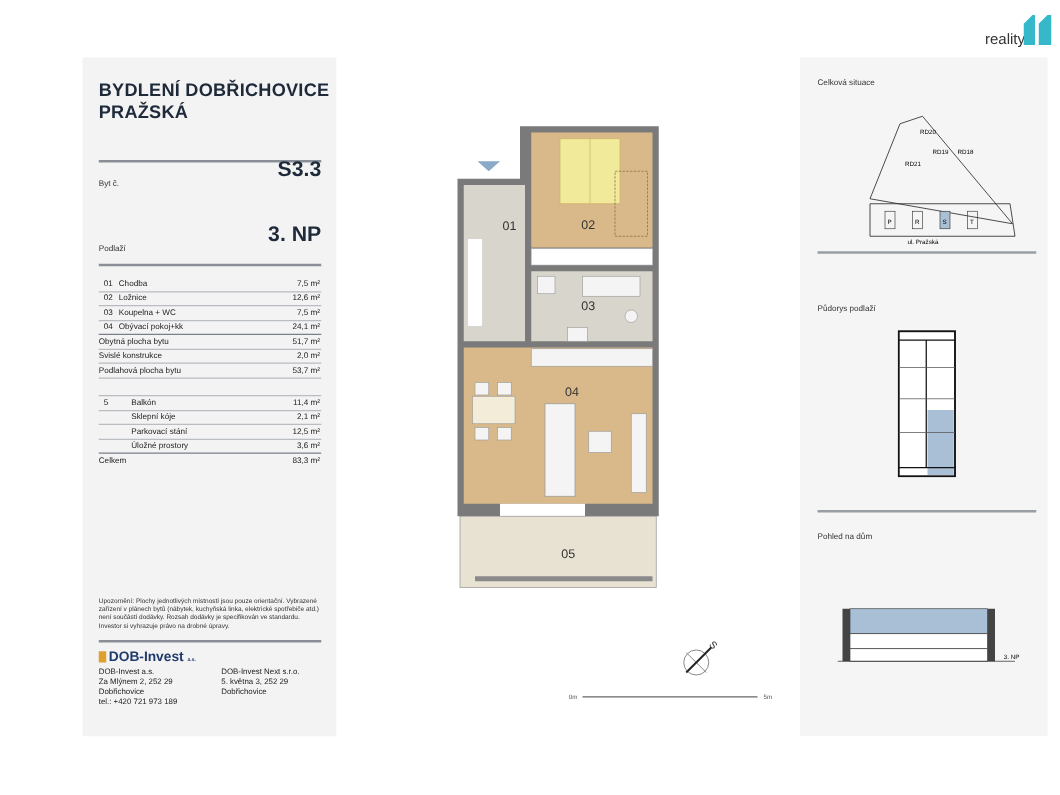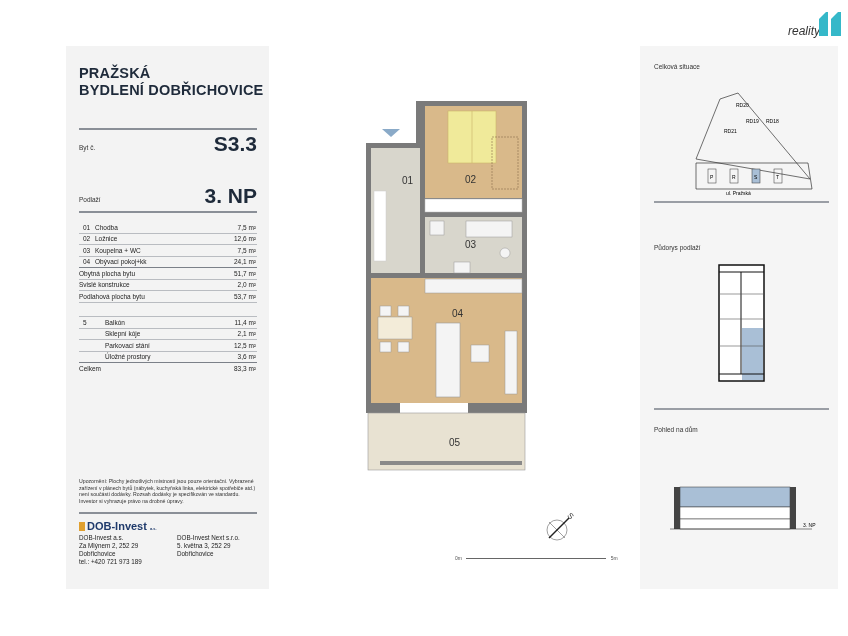--- a/index.html
+++ b/index.html
@@ -3,50 +3,50 @@
 <meta charset="utf-8">
 <style>
   html, body { margin:0; padding:0; }
   body { width:848px; height:636px; background:#ffffff; position:relative; overflow:hidden; font-family:"Liberation Sans", sans-serif; color:#1e2a3a; }
   .left-panel { position:absolute; left:66px; top:46px; width:203px; height:543px; background:#f3f3f3; }
   .right-panel { position:absolute; left:640px; top:46px; width:198px; height:543px; background:#f5f5f5; }
   .title { position:absolute; left:13px; top:19px; font-weight:bold; font-size:14.5px; line-height:17px; color:#1e2a3a; letter-spacing:0.2px; }
   .rule { position:absolute; left:13px; width:178px; height:2px; background:#8a8f97; }
   .spec-row { position:absolute; left:13px; width:178px; height:24px; }
   .spec-label { position:absolute; left:0; bottom:5px; font-size:6.5px; color:#333; }
-  .spec-value { position:absolute; right:0; bottom:0; font-weight:bold; font-size:21px; color:#1e2a3a;text-align:right; }
+  .spec-value { position:absolute; right:0; bottom:10px; font-weight:bold; font-size:17px; color:#1e2a3a;text-align:right; }
   .area-table { position:absolute; left:13px; width:178px; font-size:6.5px; color:#222; }
   .area-row { position:relative; height:10.5px; border-bottom:1px solid #b9bcc1; }
   .area-row.thick { border-bottom:1.5px solid #7b8088; }
   .area-row span { position:absolute; top:1.5px; white-space:nowrap; }
   .a-num { left:4px; }
   .a-name { left:16px; }
   .a-name.wide { left:0; }
   .a-name.ind { left:26px; }
   .a-val { right:1px; }
   .note { position:absolute; left:13px; top:432px; width:178px; font-size:5.2px; line-height:6.6px; color:#333; }
   .logo { position:absolute; left:13px; top:474px; font-weight:bold; font-size:11px; color:#1f3a6b; }
   .logo-mark { display:inline-block; width:6px; height:9px; background:#e0a030; margin-right:2px; vertical-align:-1px; }
   .logo small { font-size:4px; color:#1f3a6b; }
   .addr { position:absolute; top:488px; font-size:6.3px; line-height:8px; color:#222; }
   .plan { position:absolute; left:364px; top:99px; width:165px; height:375px; }
   .rp-title { position:absolute; left:14px; font-size:6.5px; color:#333; }
   .rp-rule { position:absolute; left:14px; width:175px; height:1.5px; background:#9a9ea5; }
-  .brand { position:absolute; right:28px; top:24px; font-size:12px; color:#333;font-style:italic; }
+  .brand { position:absolute; right:28px; top:24px; font-size:12px; color:#333; }
   .brand-mark { position:absolute; left:817px; top:11px; }
   .compass { position:absolute; left:543px; top:510px; }
   .scale { position:absolute; left:455px; top:555px; font-size:5px; color:#555; }
 </style>
 </head>
 <body>
 
 <div class="left-panel">
   <div class="title">
+    <div>BYDLENÍ DOBŘICHOVICE</div>
     <div>PRAŽSKÁ</div>
-    <div>BYDLENÍ DOBŘICHOVICE</div>
   </div>
   <div class="rule" style="top:82px"></div>
 
   <div class="spec-row" style="top:86px">
     <span class="spec-label">Byt č.</span>
     <span class="spec-value">S3.3</span>
   </div>
   <div class="spec-row" style="top:138px">
     <span class="spec-label">Podlaží</span>
     <span class="spec-value">3. NP</span>

